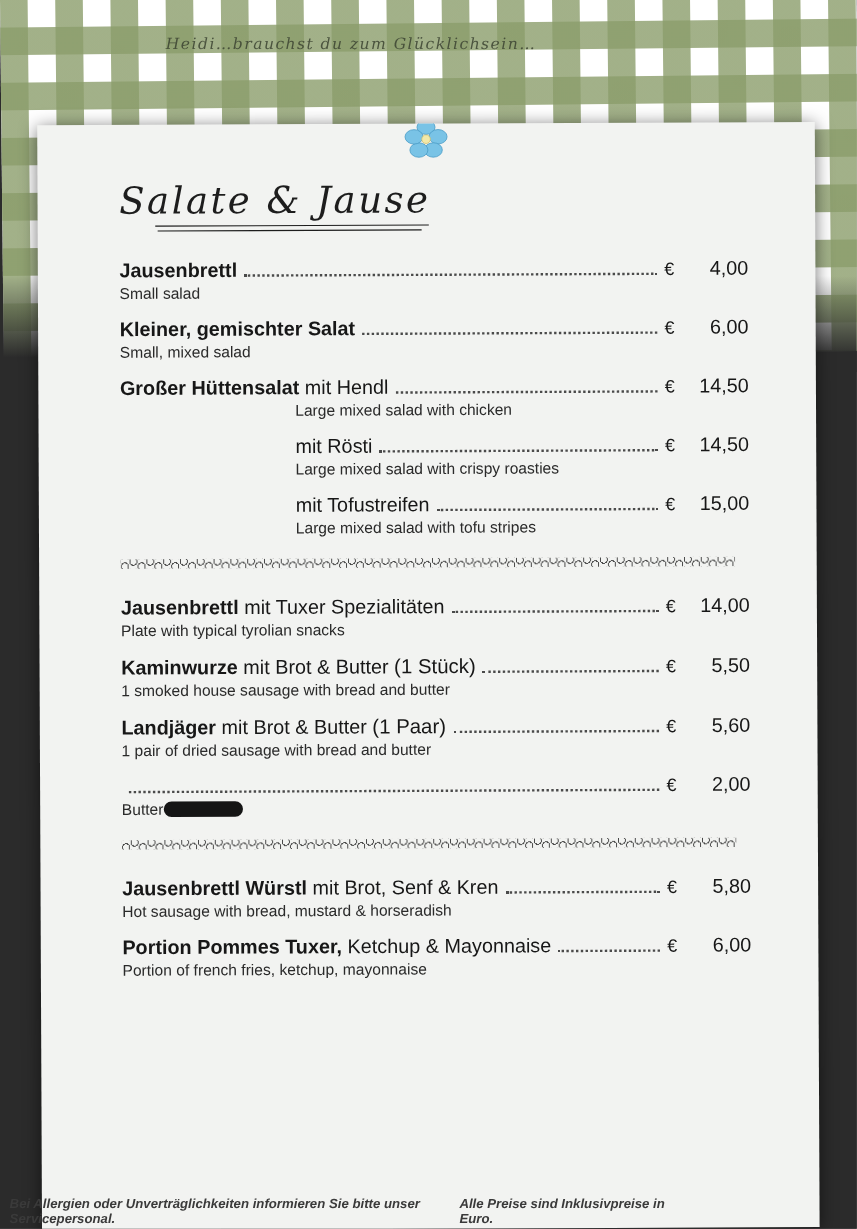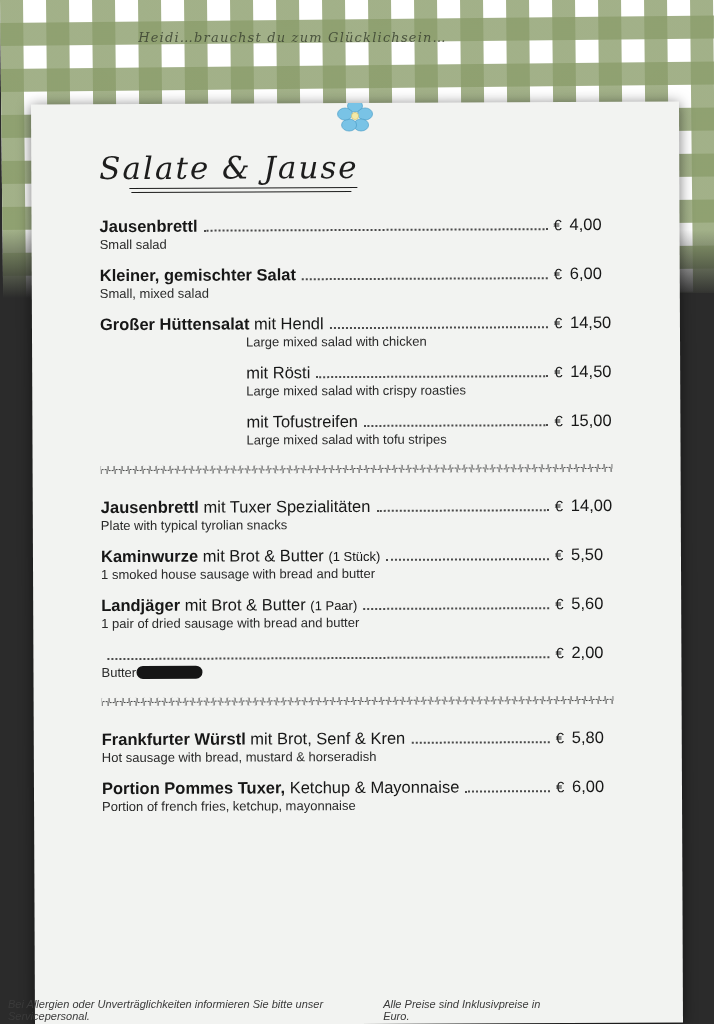--- a/index.html
+++ b/index.html
@@ -130,40 +130,40 @@
   }
   .row .name {
     font-size: 16.5px;
     color: #171717;
     white-space: nowrap;
   }
   .row .name .bold {
     font-weight: bold;
   }
   .row .name .small {
-    font-size: 13px;
+    font-size: 17px;
   }
   .dots {
     flex: 1 1 auto;
     border-bottom: 2px dotted #4a4a4a;
     margin: 0 6px 4px 6px;
     min-width: 10px;
   }
   .cur {
     font-size: 15px;
     color: #171717;
     width: 16px;
     text-align: left;
     flex: 0 0 auto;
   }
   .price {
     font-size: 16.5px;
     color: #171717;
     width: 54px;
-    text-align: left;
+    text-align: right;
     flex: 0 0 auto;
   }
   .desc {
     font-size: 13px;
     color: #2a2a2a;
     margin-top: 1px;
   }
   .indent {
     padding-left: 146px;
   }
@@ -211,20 +211,21 @@
     left: 0;
     bottom: 2px;
     width: 566px;
     display: flex;
     justify-content: center;
     padding: 0 8px;
     box-sizing: border-box;
     font-size: 11px;
     color: #3a3a3a;
     font-style: italic;
+    font-weight: bold;
   }
 </style>
 </head>
 <body>
 
 <div id="bg-dark"></div>
 <div id="gingham"></div>
 <div id="gingham-fade"></div>
 
 <div id="banner">Heidi…brauchst du zum Glücklichsein…</div>
@@ -347,21 +348,21 @@
       </div>
 
     </div>
 
     <div class="wavy"></div>
 
     <div class="section">
 
       <div class="item">
         <div class="row">
-          <span class="name"><span class="bold">Frankfurter Würstl</span> <span>mit Brot, Senf &amp; Kren</span></span>
+          <span class="name"><span class="bold">Jausenbrettl Würstl</span> <span>mit Brot, Senf &amp; Kren</span></span>
           <span class="dots"></span>
           <span class="cur">€</span>
           <span class="price">5,80</span>
         </div>
         <div class="desc">Hot sausage with bread, mustard &amp; horseradish</div>
       </div>
 
       <div class="item">
         <div class="row">
           <span class="name"><span class="bold">Portion Pommes Tuxer,</span> <span>Ketchup &amp; Mayonnaise</span></span>

